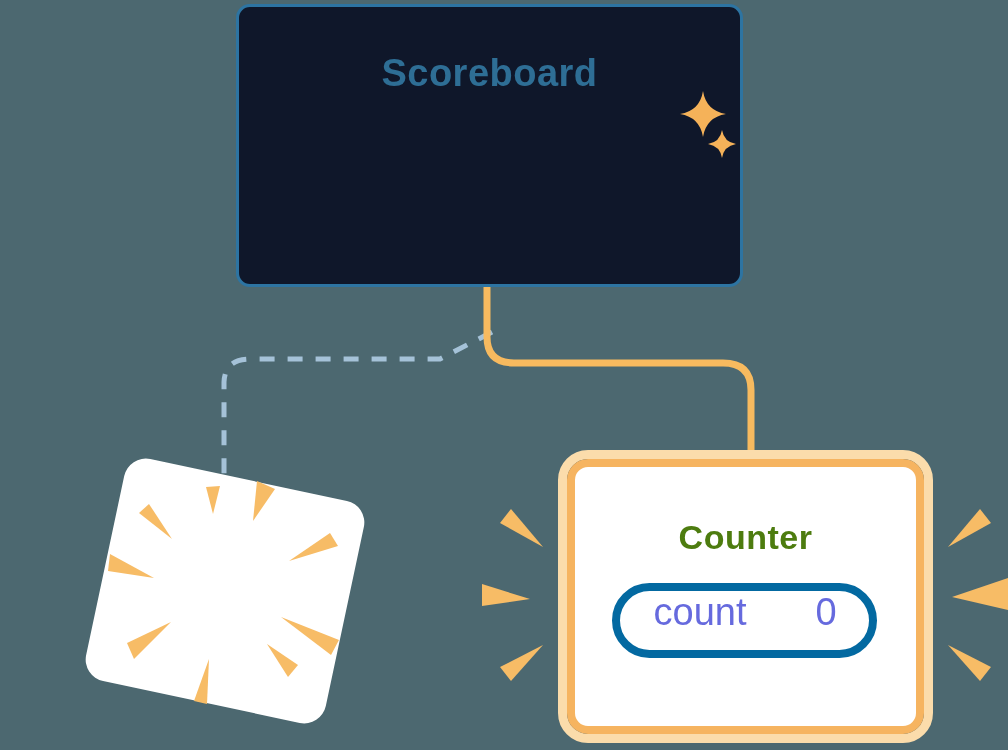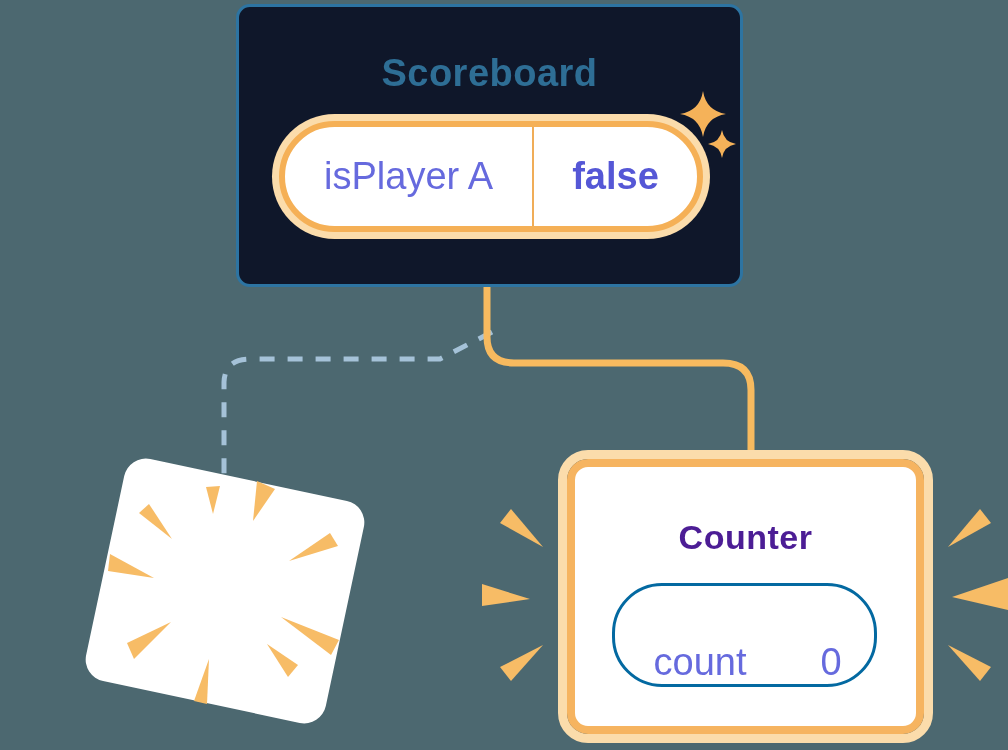--- a/index.html
+++ b/index.html
@@ -47,26 +47,26 @@
     position:absolute;left:558px;top:450px;width:375px;height:293px;
     box-sizing:border-box;border:9px solid #fbdcab;border-radius:30px;z-index:2;
   }
   .counter-inner{
     position:relative;box-sizing:border-box;width:100%;height:100%;
     background:#ffffff;border:8px solid #f6b460;border-radius:21px;
   }
   .ct-title{
     position:absolute;left:0;top:50px;width:100%;
     text-align:center;font-size:34px;line-height:40px;font-weight:600;
-    color:#4c1d95;letter-spacing:0.5px;
+    color:#4d7c0f;letter-spacing:0.5px;
   }
   .count-pill{
-    position:absolute;left:37px;top:116px;width:265px;height:104px;
-    box-sizing:border-box;border:3px solid #0369a1;border-radius:50px;
-    background:#ffffff;display:flex;align-items:flex-end;overflow:hidden;
+    position:absolute;left:37px;top:116px;width:265px;height:75px;
+    box-sizing:border-box;border:8px solid #0369a1;border-radius:50px;
+    background:#ffffff;display:flex;align-items:flex-start;overflow:hidden;
   }
   .count-label{
     flex:1;display:flex;align-items:center;justify-content:center;
     font-size:38px;color:#666ade;
   }
   .count-divider{width:3px;background:#6366d8;}
   .count-value{
     width:86px;display:flex;align-items:center;justify-content:center;
     font-size:38px;color:#666ade;
   }
@@ -103,27 +103,20 @@
       <polygon points="543,645 500,667 511,681"></polygon>
       <polygon points="948,547 991,523 980,509"></polygon>
       <polygon points="952,597 1008,578 1008,610"></polygon>
       <polygon points="948,645 991,667 980,681"></polygon>
     </g>
   </svg>
 
   <div class="card-scoreboard">
     <div class="sb-title">Scoreboard</div>
 
-    <div class="pill-outer">
-      <div class="pill-inner">
-        <div class="pill-label">isPlayer A</div>
-        <div class="pill-divider"></div>
-        <div class="pill-value">false</div>
-      </div>
-    </div>
 
     <svg class="sparkles" width="100" height="100" viewBox="0 0 100 100">
       <path fill="#f5b259" d="M44 9 Q47.2 28.8 67 32 Q47.2 35.2 44 55 Q40.8 35.2 21 32 Q40.8 28.8 44 9 Z"></path>
       <path fill="#f5b259" d="M63 48 Q65 60 77 62 Q65 64 63 76 Q61 64 49 62 Q61 60 63 48 Z"></path>
     </svg>
   </div>
 
   <div class="card-counter">
     <div class="counter-inner">
       <div class="ct-title">Counter</div>

